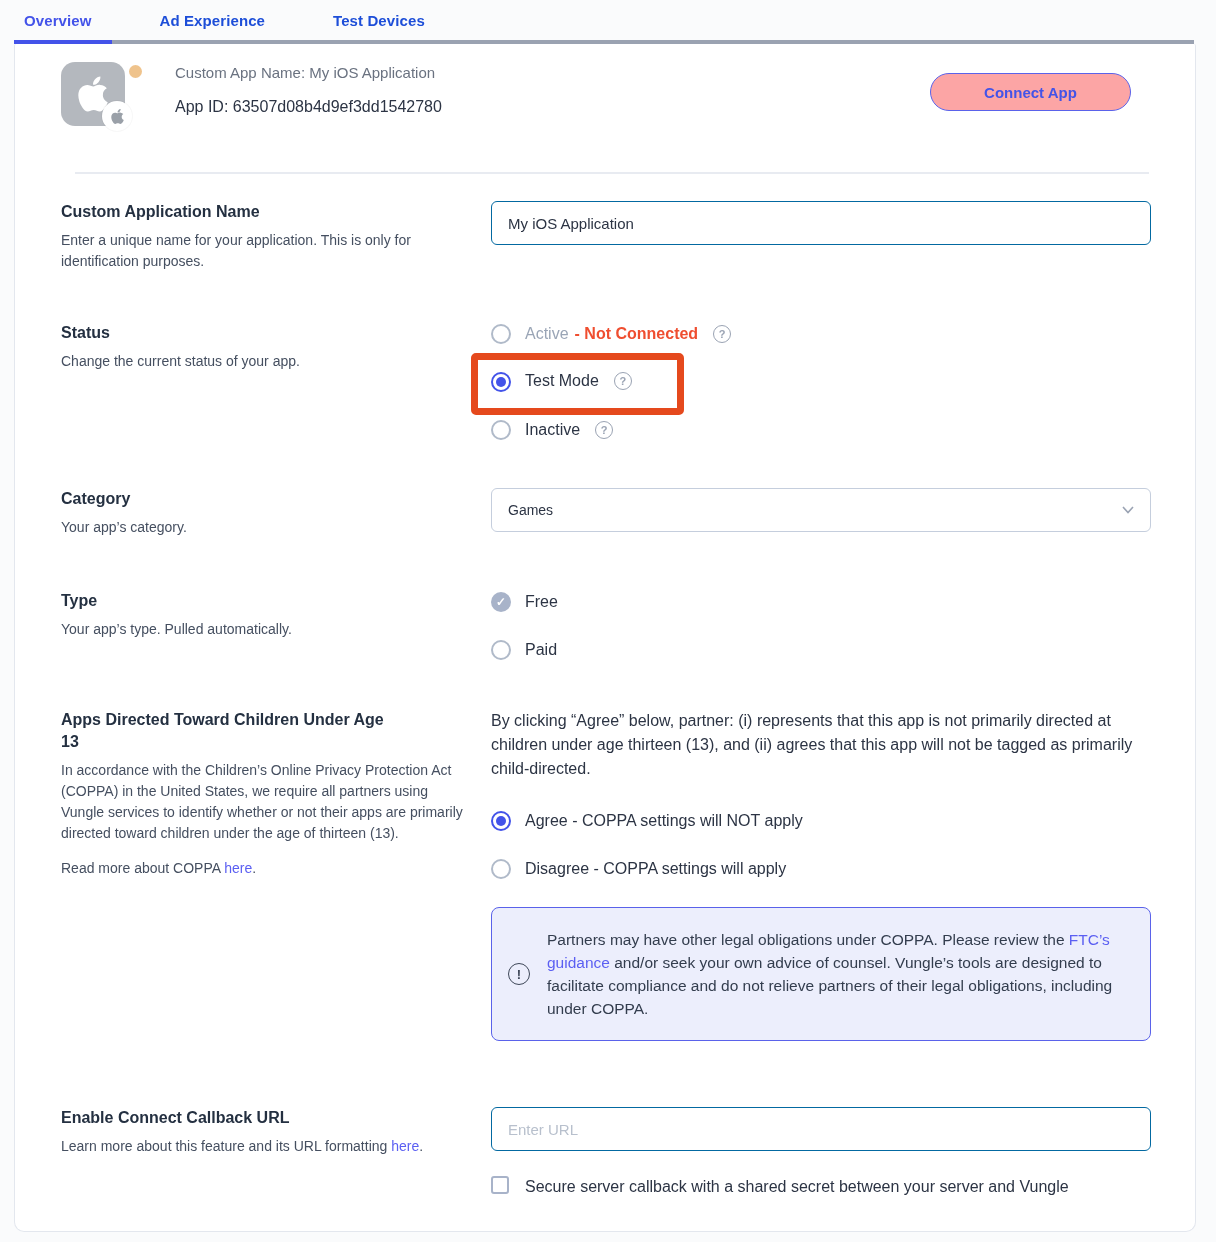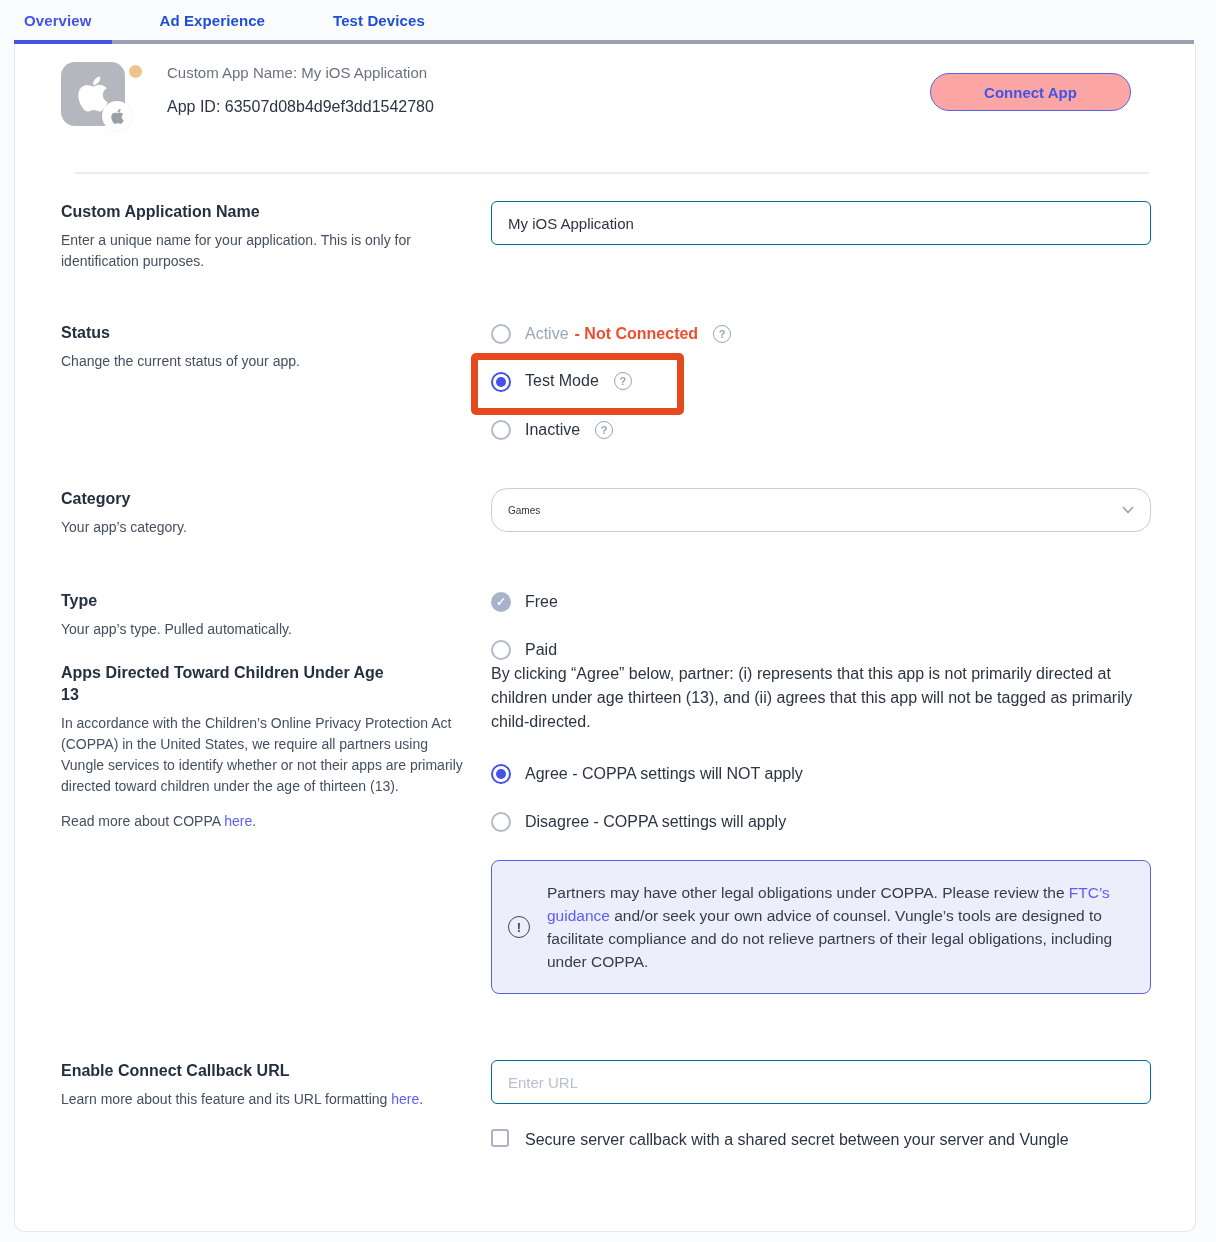--- a/index.html
+++ b/index.html
@@ -16,21 +16,21 @@
   .tab.active { color:#4353e9; }
   .underline-track { position:relative; height:4px; margin:0 22px 0 14px; background:#9aa2b1; }
   .underline-active { position:absolute; left:0; top:0; width:98px; height:4px; background:#4353e9; }
   
   .card {
     margin:0 20px 0 14px; width:1182px; height:1188px;
     background:#ffffff; border:1px solid #e3e7ee; border-top:none;
     border-radius:2px 2px 10px 10px;
   }
   
-  .header { display:flex; align-items:flex-start; padding:18px 44px 0 46px; position:relative; }
+  .header { display:flex; align-items:flex-start; padding:18px 44px 0 46px; position:relative;gap:8px; }
   .app-icon {
     position:relative; width:64px; height:64px; border-radius:14px;
     background:#b4b8be; display:flex; align-items:center; justify-content:center;
     flex:0 0 auto; margin-right:42px;
   }
   .app-icon svg.big { width:36px; height:40px; fill:#ffffff; }
   .platform-badge {
     position:absolute; right:-7px; bottom:-5px; width:30px; height:30px; border-radius:50%;
     background:#ffffff; display:flex; align-items:center; justify-content:center;
     box-shadow:0 0 0 1px rgba(0,0,0,0.03);
@@ -48,37 +48,37 @@
     width:201px; height:38px; border-radius:19px;
     background:#fca5a5; border:1.5px solid #5a62ea;
     color:#4353e8; font-size:15px; font-weight:700;
     font-family:"Liberation Sans", sans-serif; cursor:pointer;
   }
   .divider { height:2px; background:#e8ebf1; margin:46px 46px 0 60px; }
   
   .form { padding:27px 44px 0 46px; }
   .row { display:flex; align-items:flex-start; }
   .m1 { margin-bottom:50px; } .m2 { margin-bottom:46px; } .m3 { margin-bottom:52px; }
-  .m4 { } .m5 { margin-bottom:66px; }
+  .m4 { margin-bottom:47px; } .m5 { margin-bottom:66px; }
   .label-col { width:430px; flex:0 0 auto; padding-right:24px; }
   .field-col { flex:1 1 auto; min-width:0; }
   .row-title { font-size:16px; font-weight:700; color:#243041; line-height:22px; margin-bottom:7px; max-width:330px; }
   .row-desc { font-size:14px; color:#454f60; line-height:21px; }
   .row-desc .link, .link { color:#5b5ff2; cursor:pointer; }
   
   .text-input {
     width:100%; height:44px; border:1px solid #0369a1; border-radius:6px;
     font-size:15px; color:#2c3444; padding:0 16px;
     font-family:"Liberation Sans", sans-serif; background:#fff; outline:none;
   }
   .text-input::placeholder { color:#b8c0cd; }
   .select-box {
-    width:100%; height:44px; border:1px solid #c5cedd; border-radius:16px;
+    width:100%; height:44px; border:1px solid #c5cedd; border-radius:6px;
     display:flex; align-items:center; justify-content:space-between;
-    padding:0 16px; font-size:10px; color:#2c3444; cursor:pointer; background:#fff;
+    padding:0 16px; font-size:14px; color:#2c3444; cursor:pointer; background:#fff;
   }
   
   .radio-row { display:flex; align-items:center; height:24px; margin-bottom:24px; }
   .radio-row:last-child { margin-bottom:0; }
   .radio {
     width:20px; height:20px; border-radius:50%; border:2px solid #b0bac9;
     flex:0 0 auto; margin-right:14px; display:flex; align-items:center; justify-content:center;
     cursor:pointer; background:#fff;
   }
   .radio.selected { border-color:#4353e9; }

